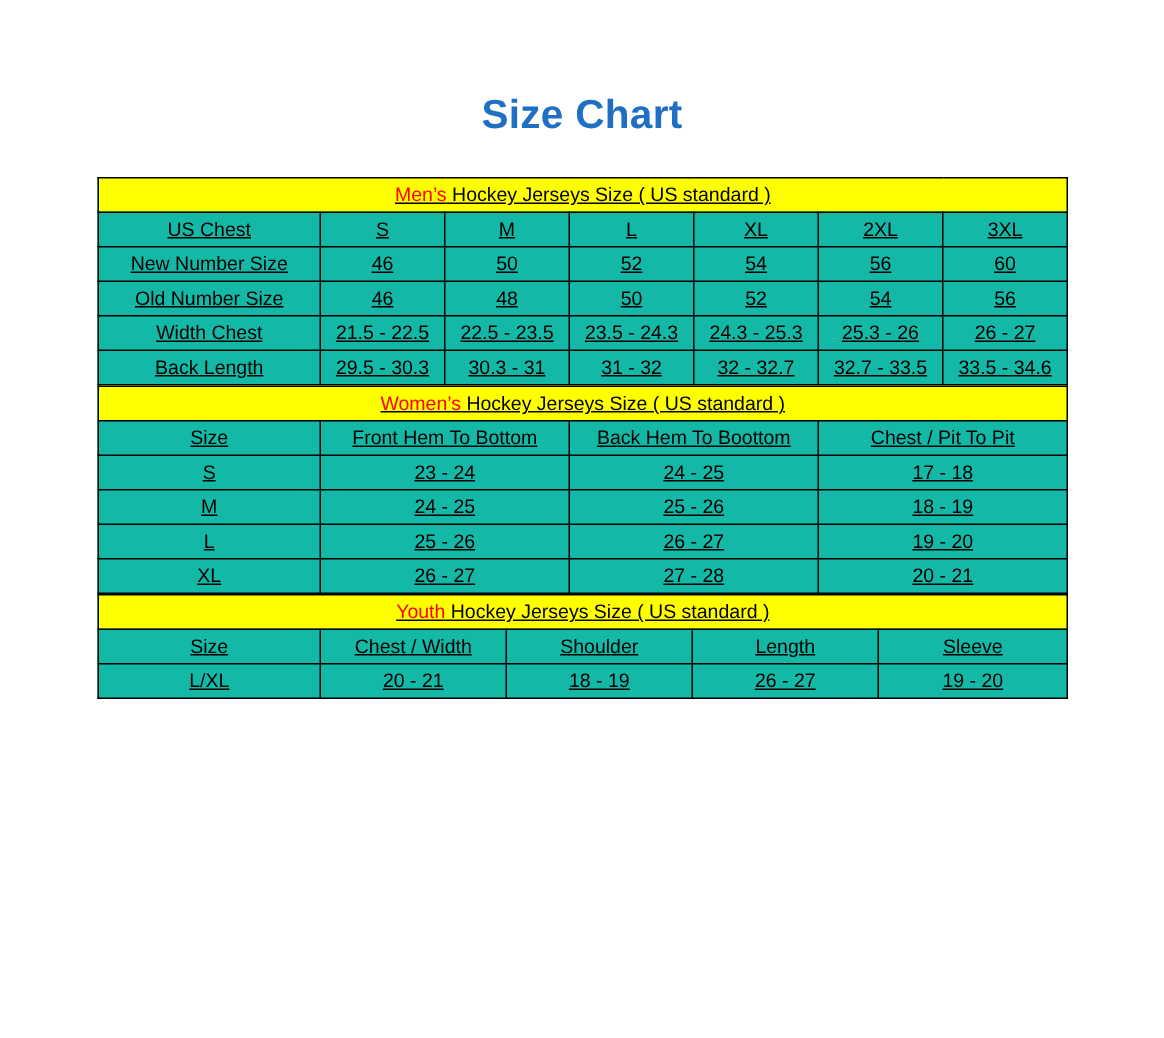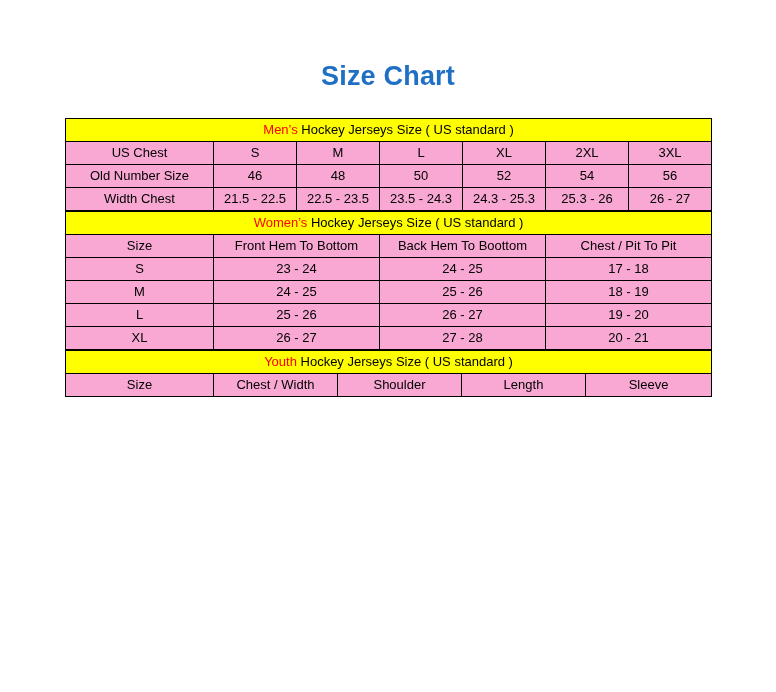--- a/index.html
+++ b/index.html
@@ -32,21 +32,22 @@
   }
   .tables {
     margin: 0 auto;
     padding-top: 26px;
     width: 646px;
   }
   table.chart {
     border-collapse: collapse;
     width: 646px;
     table-layout: fixed;
-    background: #f9a8d4;
+    background: #14b8a6;
+    text-decoration: underline;
   }
   table.chart + table.chart {
     margin-top: 0;
   }
   table.chart td, table.chart th {
     border: 1px solid #000000;
     font-size: 13px;
     font-weight: normal;
     text-align: center;
     vertical-align: middle;
@@ -101,36 +102,54 @@
         <tr class="col-head">
           <td>US Chest</td>
           <td>S</td>
           <td>M</td>
           <td>L</td>
           <td>XL</td>
           <td>2XL</td>
           <td>3XL</td>
         </tr>
         <tr>
+          <td class="rowlabel">New Number Size</td>
+          <td>46</td>
+          <td>50</td>
+          <td>52</td>
+          <td>54</td>
+          <td>56</td>
+          <td>60</td>
+        </tr>
+        <tr>
           <td class="rowlabel">Old Number Size</td>
           <td>46</td>
           <td>48</td>
           <td>50</td>
           <td>52</td>
           <td>54</td>
           <td>56</td>
         </tr>
         <tr>
           <td class="rowlabel">Width Chest</td>
           <td>21.5 - 22.5</td>
           <td>22.5 - 23.5</td>
           <td>23.5 - 24.3</td>
           <td>24.3 - 25.3</td>
           <td>25.3 - 26</td>
           <td>26 - 27</td>
+        </tr>
+        <tr>
+          <td class="rowlabel">Back Length</td>
+          <td>29.5 - 30.3</td>
+          <td>30.3 - 31</td>
+          <td>31 - 32</td>
+          <td>32 - 32.7</td>
+          <td>32.7 - 33.5</td>
+          <td>33.5 - 34.6</td>
         </tr>
       </tbody>
     </table>
 
     <table class="chart">
       <colgroup>
         <col style="width:148px">
         <col style="width:166px">
         <col style="width:166px">
         <col style="width:166px">
@@ -184,17 +203,24 @@
         <tr class="section-head">
           <td colspan="5"><span class="accent">Youth</span><span> Hockey Jerseys Size ( US standard )</span></td>
         </tr>
         <tr class="col-head">
           <td>Size</td>
           <td>Chest / Width</td>
           <td>Shoulder</td>
           <td>Length</td>
           <td>Sleeve</td>
         </tr>
+        <tr>
+          <td class="bold-cell">L/XL</td>
+          <td>20 - 21</td>
+          <td>18 - 19</td>
+          <td>26 - 27</td>
+          <td>19 - 20</td>
+        </tr>
       </tbody>
     </table>
 
   </div>
 </div>
 
 </body></html>

